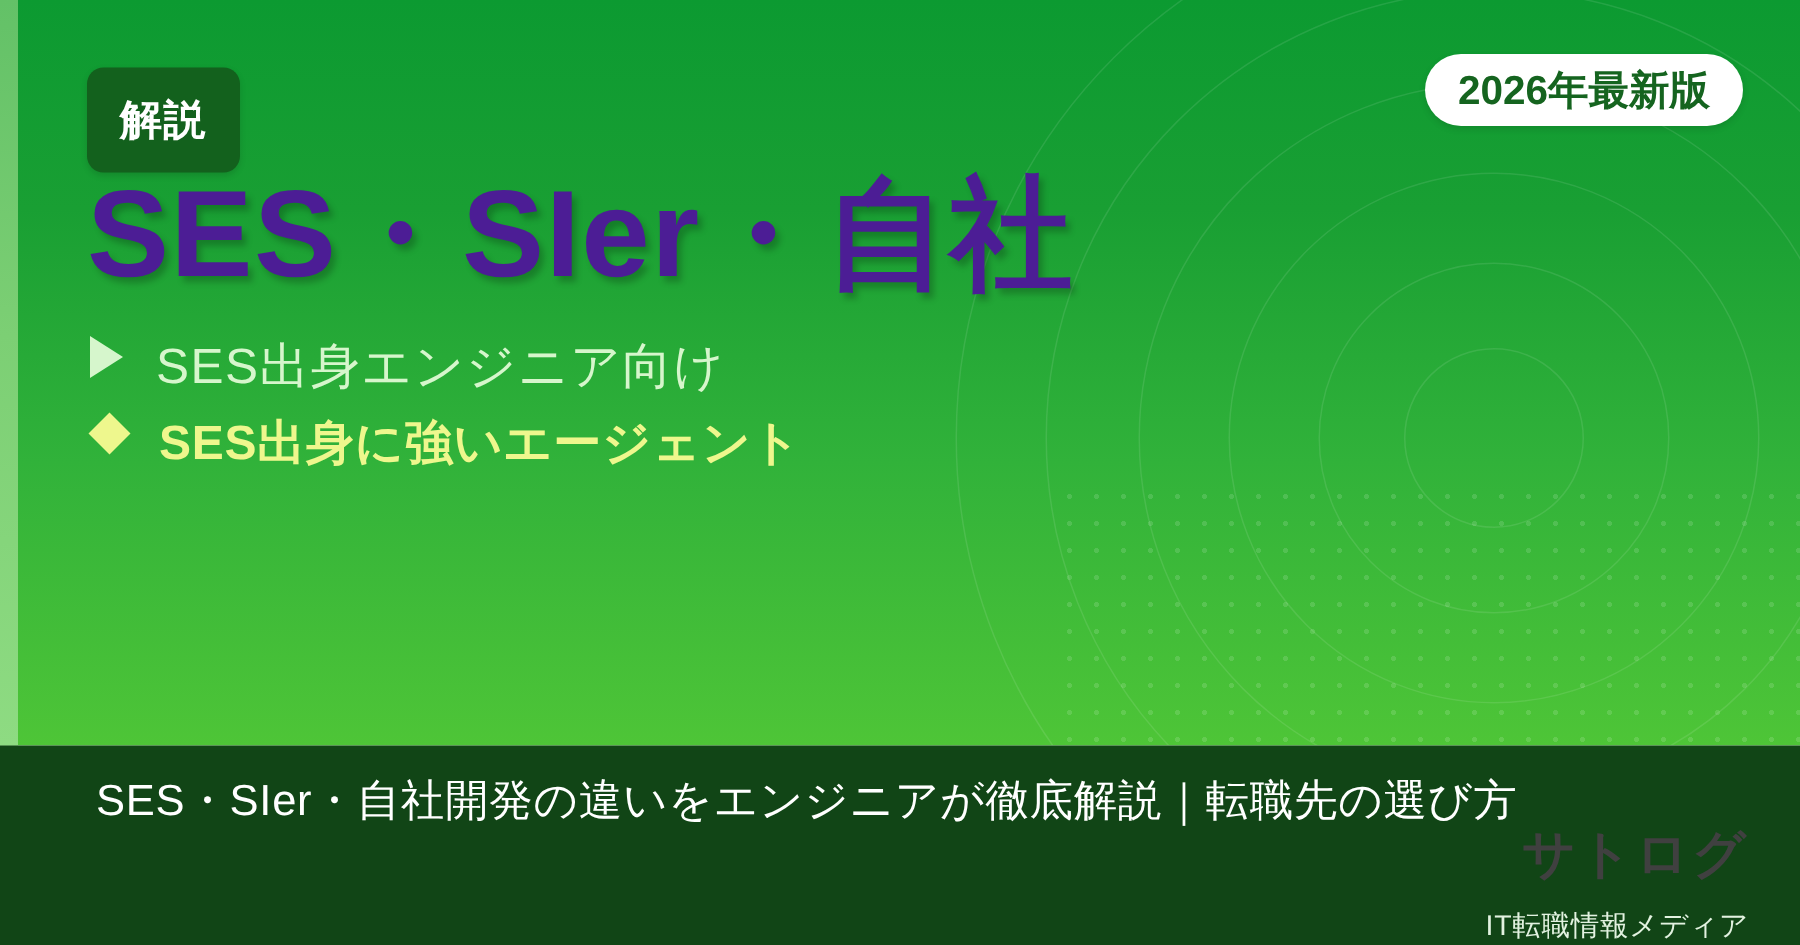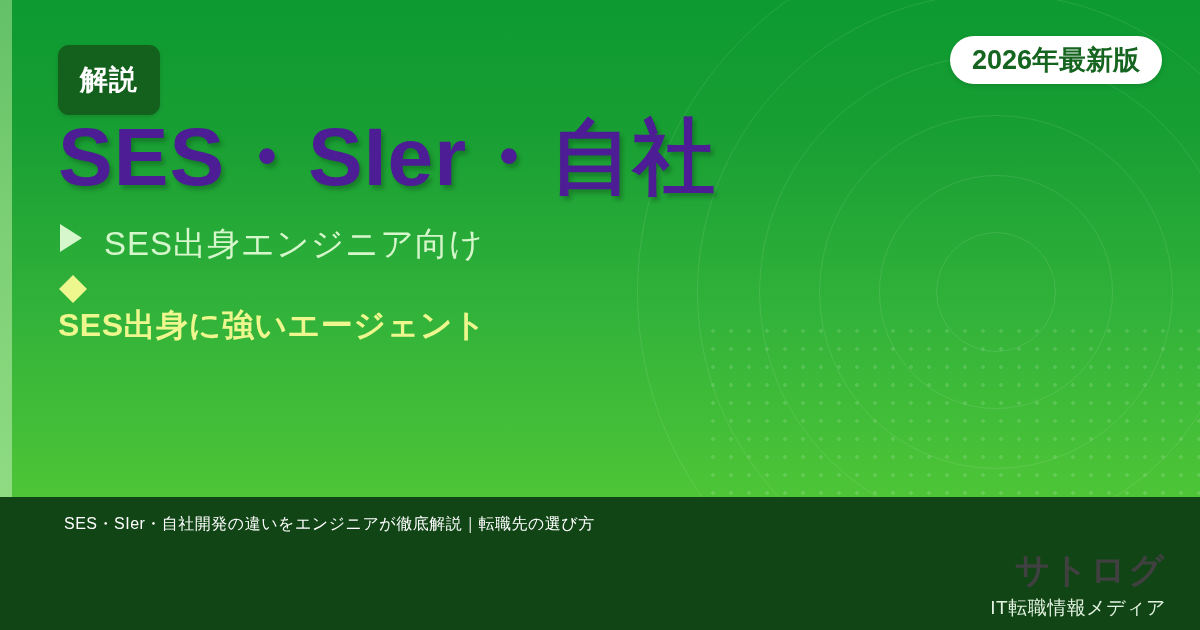--- a/index.html
+++ b/index.html
@@ -119,21 +119,21 @@
     position: absolute;
     left: 58px;
     top: 222px;
   }
   .bullet-row {
     display: flex;
     align-items: flex-start;
     height: 46px;
     white-space: nowrap;
   }
-  .bullet-row + .bullet-row { margin-top: 6px; flex-direction: column; }
+  .bullet-row + .bullet-row { margin-top: 6px; }
 
   .tri-icon {
     width: 26px;
     height: 32px;
     margin-right: 20px;
     flex: none;
     display: block;
   }
   .dia-icon {
     width: 30px;
@@ -163,21 +163,21 @@
     top: 497px;
     width: 1200px;
     height: 133px;
     background: #114516;
   }
   .footer-title {
     position: absolute;
     left: 64px;
     top: 514px;
     color: #ffffff;
-    font-size: 16px;
+    font-size: 29px;
     font-weight: normal;
     letter-spacing: 0.5px;
     white-space: nowrap;
   }
   .brand-block {
     position: absolute;
     right: 34px;
     top: 552px;
     text-align: right;
   }
@@ -187,21 +187,21 @@
     font-weight: bold;
     letter-spacing: 2px;
     line-height: 1.05;
   }
   .brand-tagline {
     color: #e2f2e0;
     font-size: 19px;
     font-weight: normal;
     letter-spacing: 0.5px;
     line-height: 1.2;
-    margin-top: 8px;
+    margin-top: 18px;
   }
 </style>
 </head>
 <body>
 
 <div id="card">
 
   <div class="bg-gradient"></div>
 
   <div class="bg-rings">

